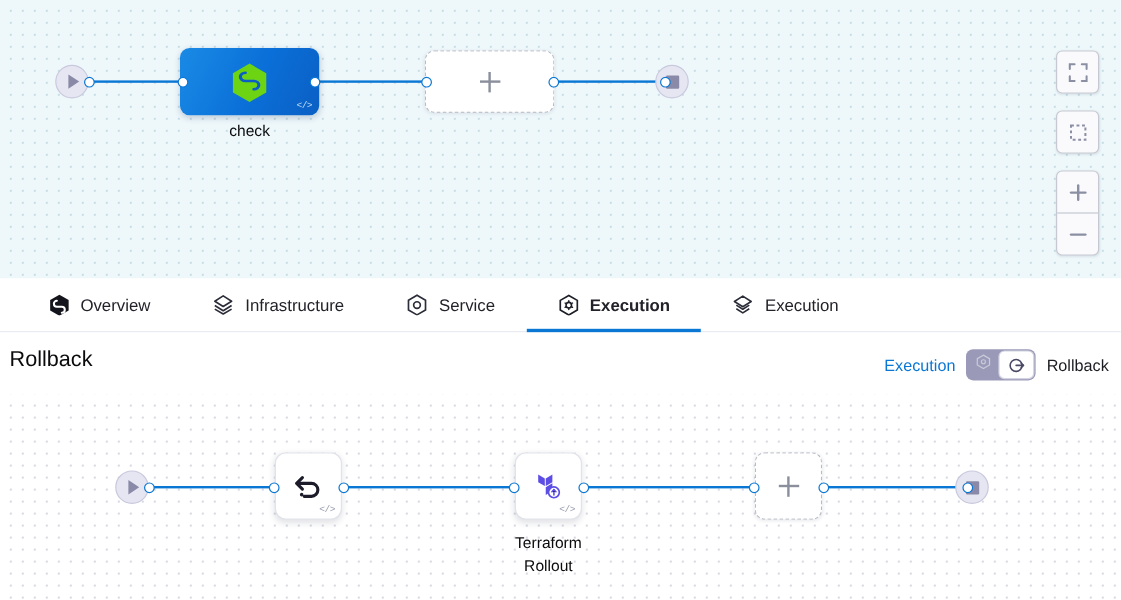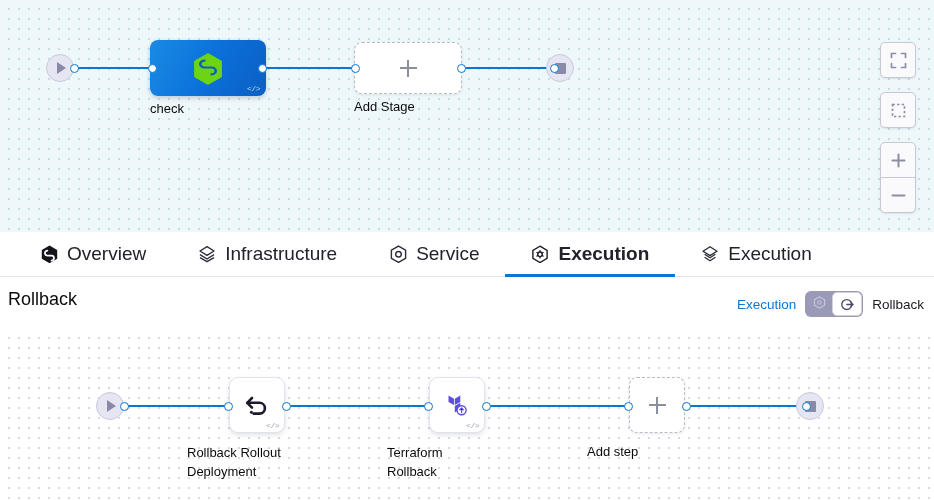--- a/index.html
+++ b/index.html
@@ -103,21 +103,21 @@
     display: flex; align-items: center; justify-content: center;
     box-shadow: 0 1px 3px rgba(40,50,80,0.10);
   }
   .plus-h, .plus-v { position: absolute; background: #8b8f9c; }
   .plus-h { width: 17px; height: 2px; }
   .plus-v { width: 2px; height: 17px; }
 
   
   .caption {
     position: absolute;
-    text-align: left;
+    text-align: center;
     font-size: 13px;
     color: #0b0b0d;
     line-height: 19px;
     z-index: 3;
     white-space: pre-line;
   }
 
   
   .ctrl-group {
     position: absolute;
@@ -143,21 +143,21 @@
     border-bottom: 1px solid #e3e6ef;
     display: flex;
     align-items: stretch;
     padding-left: 14px;
   }
   .tab {
     display: flex; align-items: center; gap: 9px;
     padding: 0 26px;
     position: relative;
     cursor: pointer;
-    font-size: 19px;
+    font-size: 14px;
     color: #22222a;
   }
   .tab.active { font-weight: bold; }
   .tab.active::after {
     content: "";
     position: absolute;
     left: 0; right: 0; bottom: -1px;
     height: 3px;
     background: #0a77d5;
   }
@@ -269,21 +269,20 @@
     </div>
     <div class="dot" style="left:258px; top:63.5px;"></div>
     <div class="caption" style="left:150px; top:99px; width:116px;">check</div>
 
     <div class="dot" style="left:351px; top:63.5px;"></div>
     <div class="add-node" style="left:354px; top:42px; width:108px; height:52px;">
       <div class="plus-h"></div>
       <div class="plus-v"></div>
     </div>
     <div class="dot" style="left:457px; top:63.5px;"></div>
-    <div class="caption" style="left:354px; top:97px; width:108px;">Add Stage</div>
 
     <div class="dot" style="left:550px; top:63.5px;"></div>
     <div class="terminal" style="left:546px; top:54px;">
       <div class="stop-sq"></div>
     </div>
 
     <div class="ctrl-group" style="left:880px; top:42px;">
       <div class="ctrl-btn">
         <svg width="17" height="17" viewBox="0 0 17 17">
           <g fill="none" stroke="#8b8fa3" stroke-width="1.7" stroke-linecap="round">
@@ -430,50 +429,47 @@
     <div class="dot" style="left:224px; top:72.5px;"></div>
     <div class="step-node" style="left:229px; top:48px;">
       <svg width="30" height="30" viewBox="0 0 30 30">
         <path d="M10 8 L5.2 12.8 L10 17.6" fill="none" stroke="#1b1b2a" stroke-width="2.6" stroke-linecap="round" stroke-linejoin="round"></path>
         <path d="M5.6 12.8 H17.5 a5.4 5.4 0 0 1 0 10.8 H11.5" fill="none" stroke="#1b1b2a" stroke-width="2.6" stroke-linecap="round"></path>
         <circle cx="9.4" cy="22.2" r="1.5" fill="#1b1b2a"></circle>
       </svg>
       <span class="code-badge">&lt;/&gt;</span>
     </div>
     <div class="dot" style="left:282px; top:72.5px;"></div>
-    <div class="caption" style="left:187px; top:114px; width:140px;">Rollback Rollout
-Deployment</div>
 
     <div class="dot" style="left:424px; top:72.5px;"></div>
     <div class="step-node" style="left:429px; top:48px;">
       <svg width="30" height="30" viewBox="0 0 30 30">
         <g fill="#5c4ee5">
           <polygon points="6.5,5.5 12.0,8.7 12.0,15.1 6.5,11.9"></polygon>
           <polygon points="12.8,8.7 18.3,5.5 18.3,11.9 12.8,15.1"></polygon>
           <polygon points="12.8,16.0 18.3,12.8 18.3,19.2 12.8,22.4"></polygon>
         </g>
         <circle cx="19.6" cy="20.3" r="4.5" fill="#ffffff" stroke="#5c4ee5" stroke-width="1.4"></circle>
         <g stroke="#5c4ee5" stroke-width="1.3" stroke-linecap="round">
           <path d="M19.6 22.5 V18.2"></path>
           <path d="M17.9 19.8 L19.6 18.1 L21.3 19.8"></path>
         </g>
       </svg>
       <span class="code-badge">&lt;/&gt;</span>
     </div>
     <div class="dot" style="left:482px; top:72.5px;"></div>
     <div class="caption" style="left:387px; top:114px; width:140px;">Terraform
-Rollback</div>
+Rollout</div>
 
     <div class="dot" style="left:624px; top:72.5px;"></div>
     <div class="add-node" style="left:629px; top:48px; width:56px; height:56px;">
       <div class="plus-h"></div>
       <div class="plus-v"></div>
     </div>
     <div class="dot" style="left:682px; top:72.5px;"></div>
-    <div class="caption" style="left:587px; top:113px; width:140px;">Add step</div>
 
     <div class="dot" style="left:802px; top:72.5px;"></div>
     <div class="terminal" style="left:796px; top:63px;">
       <div class="stop-sq"></div>
     </div>
   </div>
 
 </div>
 
 </body></html>

